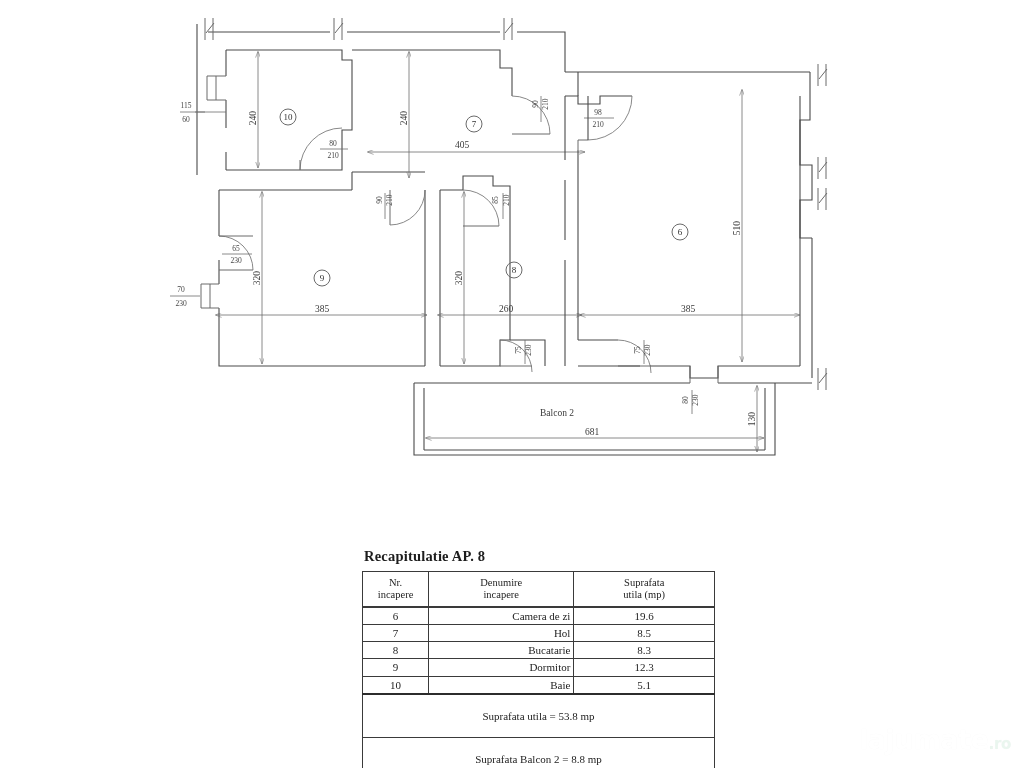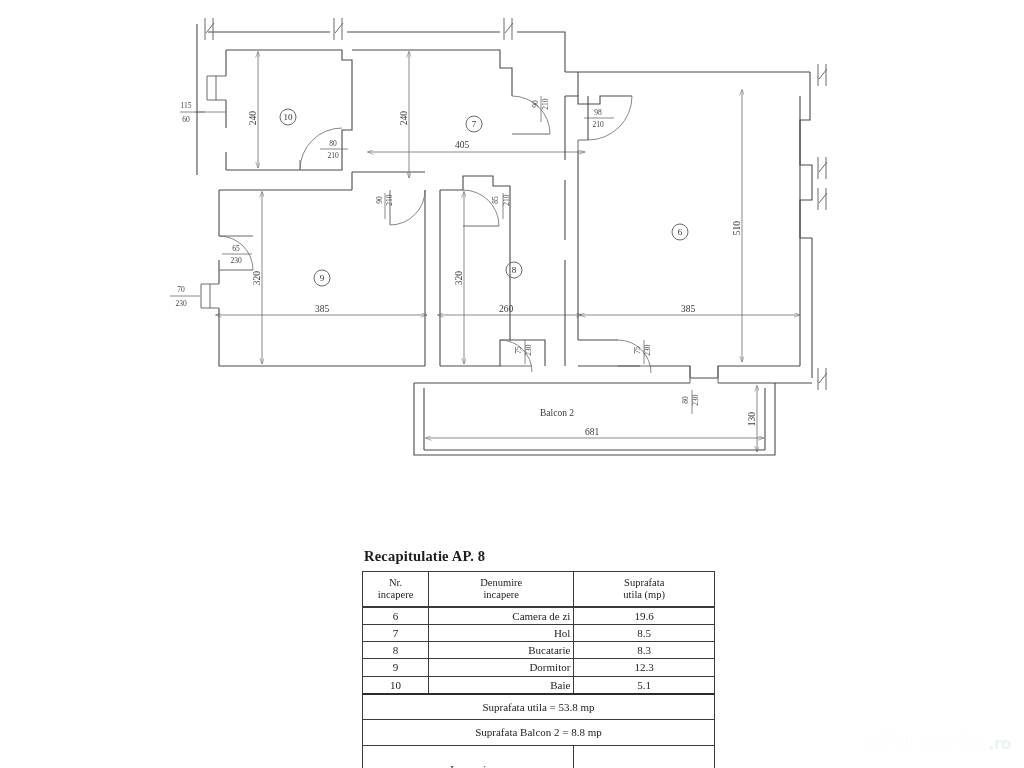--- a/index.html
+++ b/index.html
@@ -17,21 +17,21 @@
               font-family:"Liberation Serif",serif;font-size:11px;
               background:#fff;}
   table.recap td,table.recap th{border:1px solid #3a3a3a;padding:2px 3px;
               text-align:center;font-weight:400;line-height:1.12;}
   table.recap thead th{padding:5px 3px;font-size:10.5px;border-bottom-width:2px;}
   .c-nr{width:62px;}
   .c-den{width:150px;}
   .c-sup{width:145px;}
   tbody td.c-den{text-align:right;}
   tr.thick-top td{border-top:2px solid #2c2c2c;}
-  tr.sum td{padding:6px 3px;}
+  tr.sum td{padding:15px 3px;}
   tr.cut td{height:14px;padding:16px;}
   .cut-left{border-right:1px solid #3a3a3a;}
 
   
   .wm{position:absolute;left:812px;top:716px;width:206px;height:46px;
       display:flex;align-items:center;gap:7px;opacity:1;pointer-events:none;}
   .wm-logo{width:40px;height:30px;flex:0 0 auto;}
   .wm-text{font-family:"DejaVu Sans",sans-serif;font-size:27px;
            font-weight:700;color:#ffffff;letter-spacing:-.5px;
            text-shadow:0 0 1px rgba(0,0,0,.045);line-height:1;}

